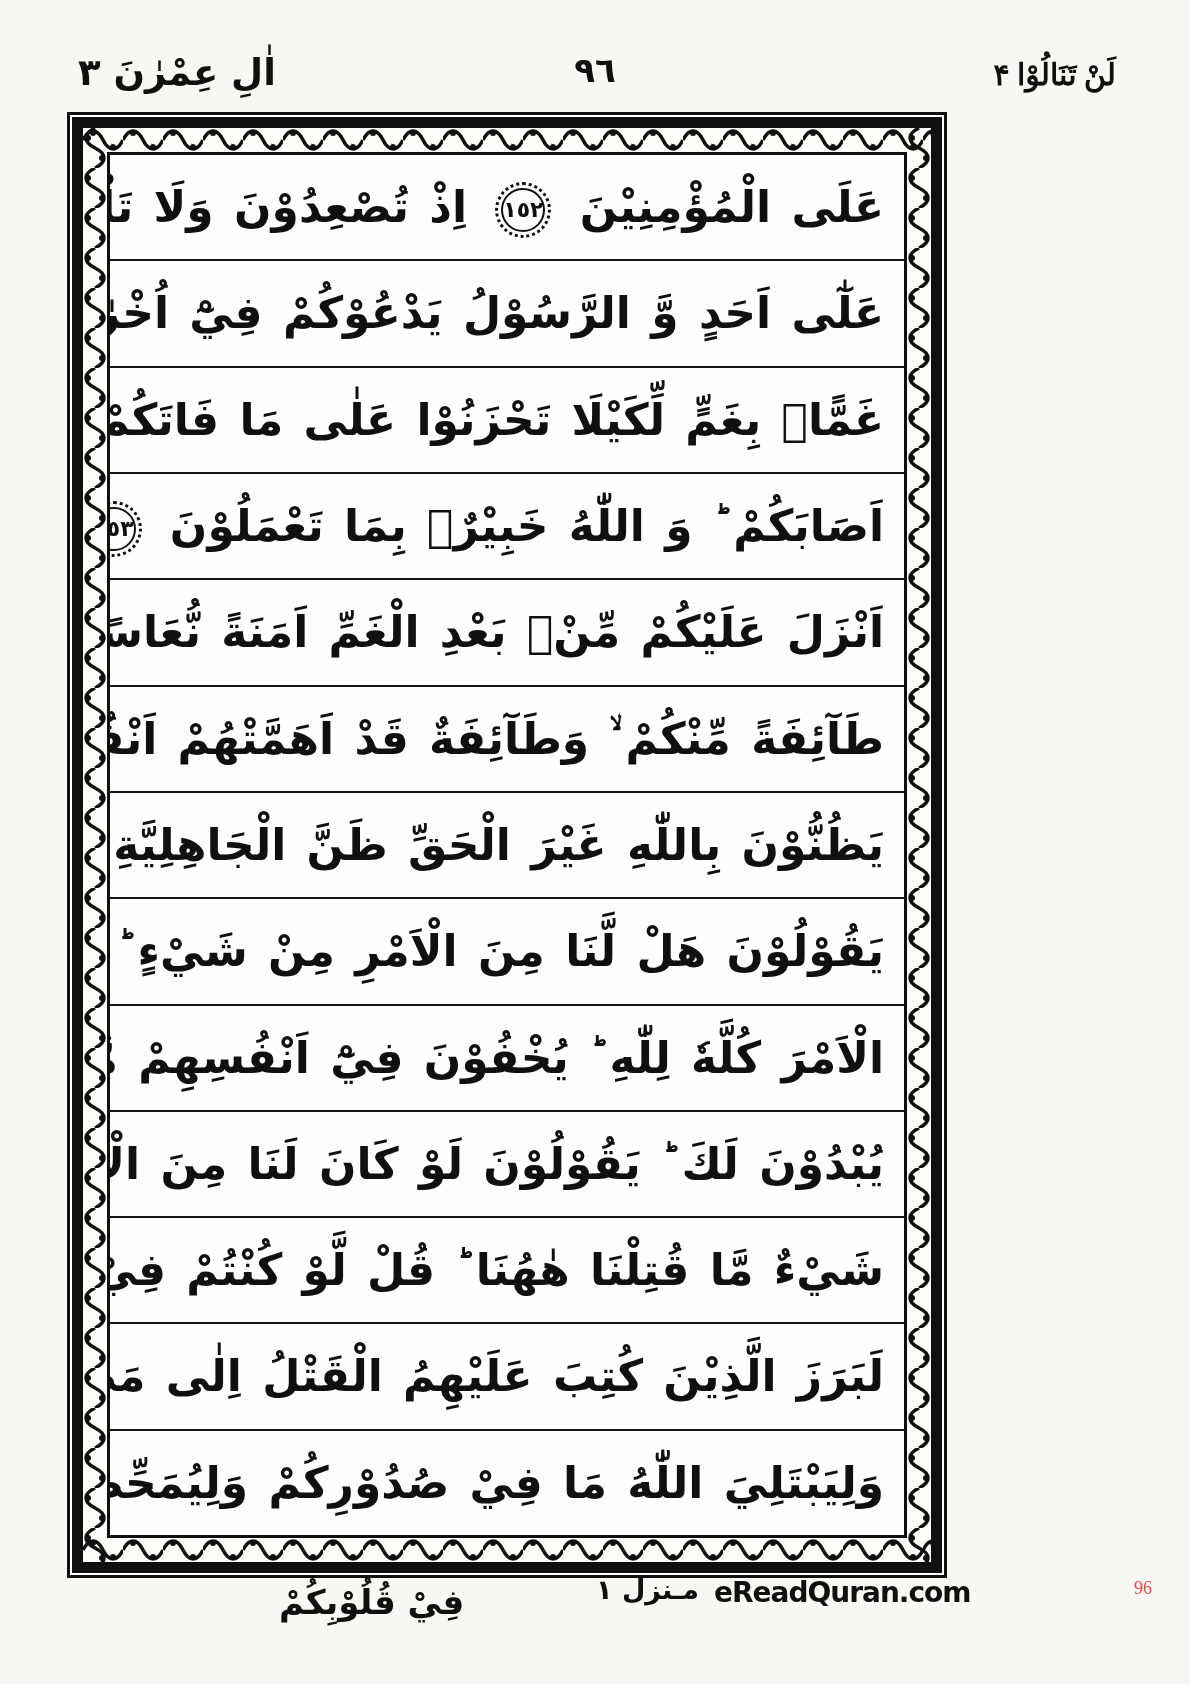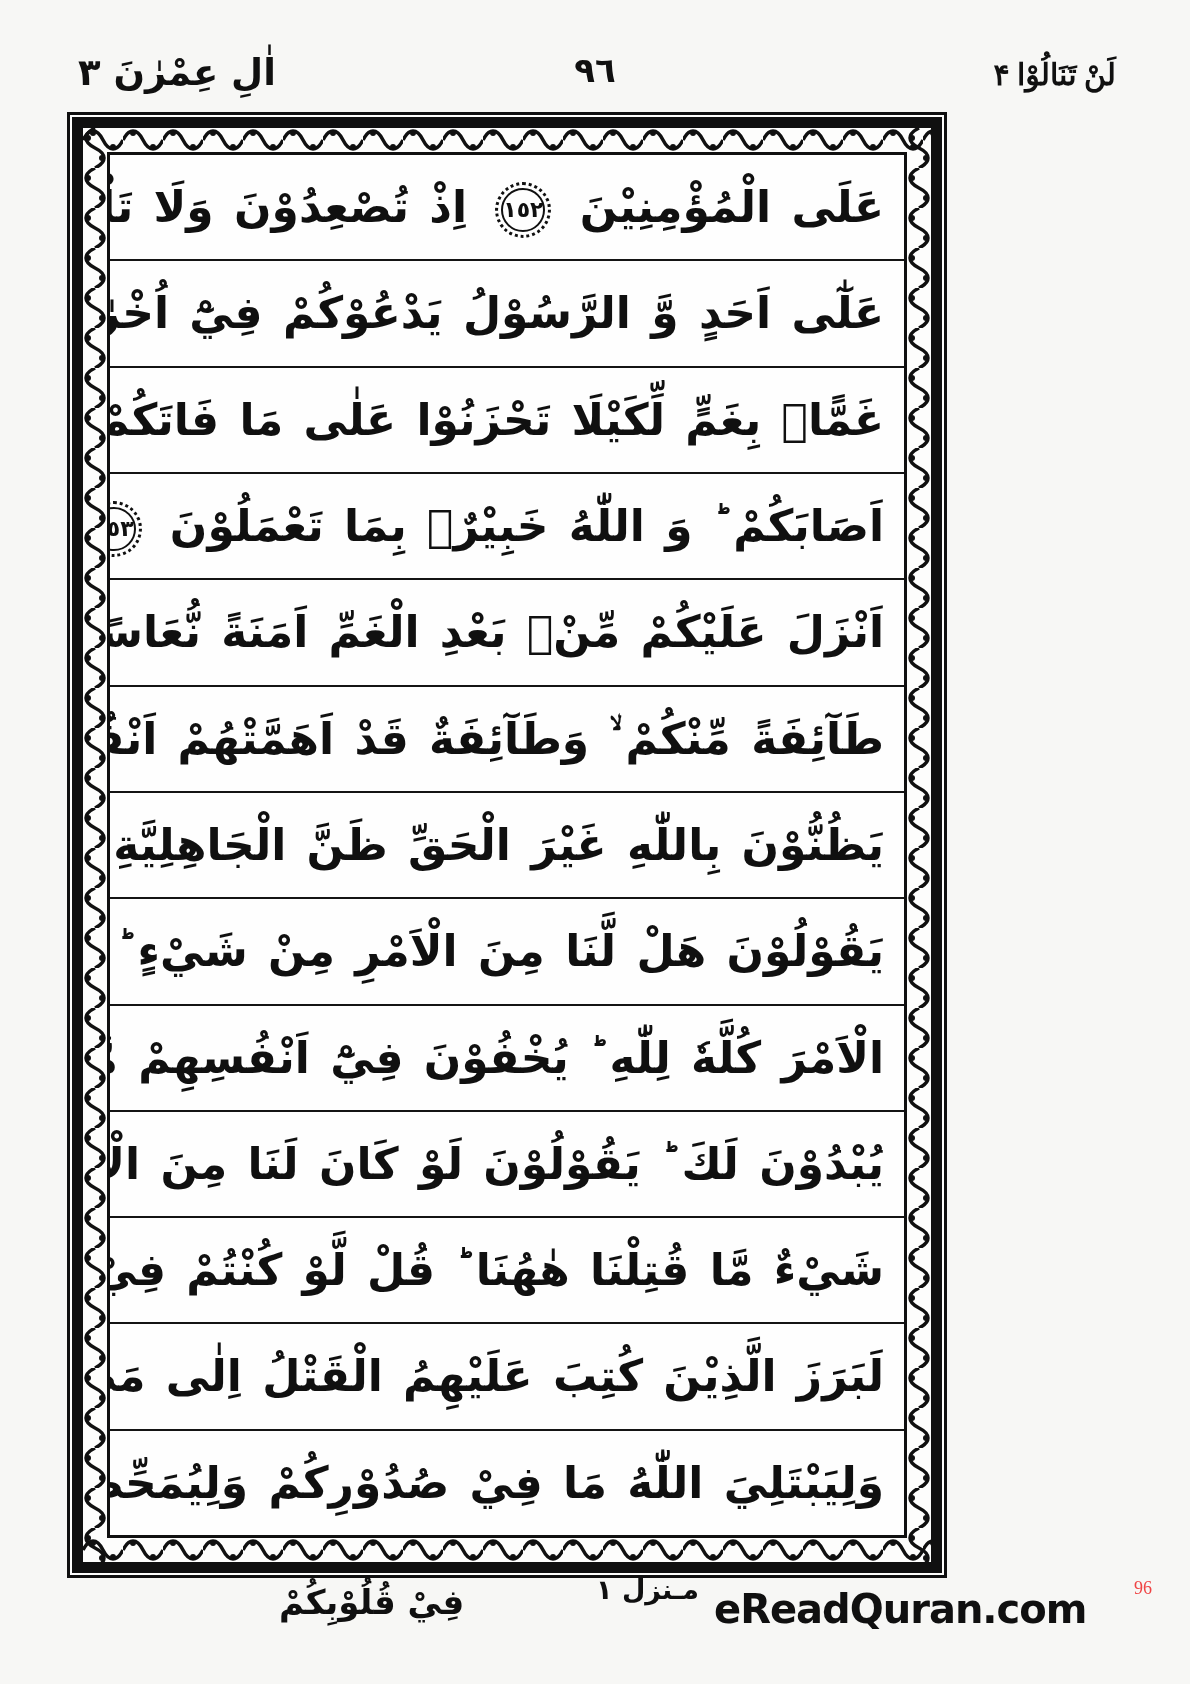--- a/index.html
+++ b/index.html
@@ -59,21 +59,21 @@
     font-size:22px; font-weight:700; text-align:center; text-align-last:center;
     word-spacing:0;
   }
   .ayah-marker:empty { display:none; }
 
   
   .footer-bar { position:absolute; left:0; right:0; top:1572px; height:100px; }
   .ftr { position:absolute; white-space:nowrap; }
   .ftr-catchword { left:232px; top:10px; direction:rtl; font-weight:700; font-size:34px;margin-left:47px; }
   .ftr-manzil    { left:596px; top:2px;  direction:rtl; font-weight:700; font-size:27px; }
-  .ftr-watermark { left:714px; top:14px; font-weight:800; font-size:40px; letter-spacing:-1px; }
+  .ftr-watermark { left:714px; top:4px; font-weight:800; font-size:28px; letter-spacing:-1px; }
   .ftr-pagenum   { left:1134px; top:6px; font-family:"Liberation Serif", serif; font-size:18px; color:#ef4444; }
 </style>
 </head>
 <body>
 
 <div class="page">
 
   <div class="header-bar">
     <span class="hdr hdr-surah">اٰلِ عِمْرٰنَ ٣</span>
     <span class="hdr hdr-page">٩٦</span>

